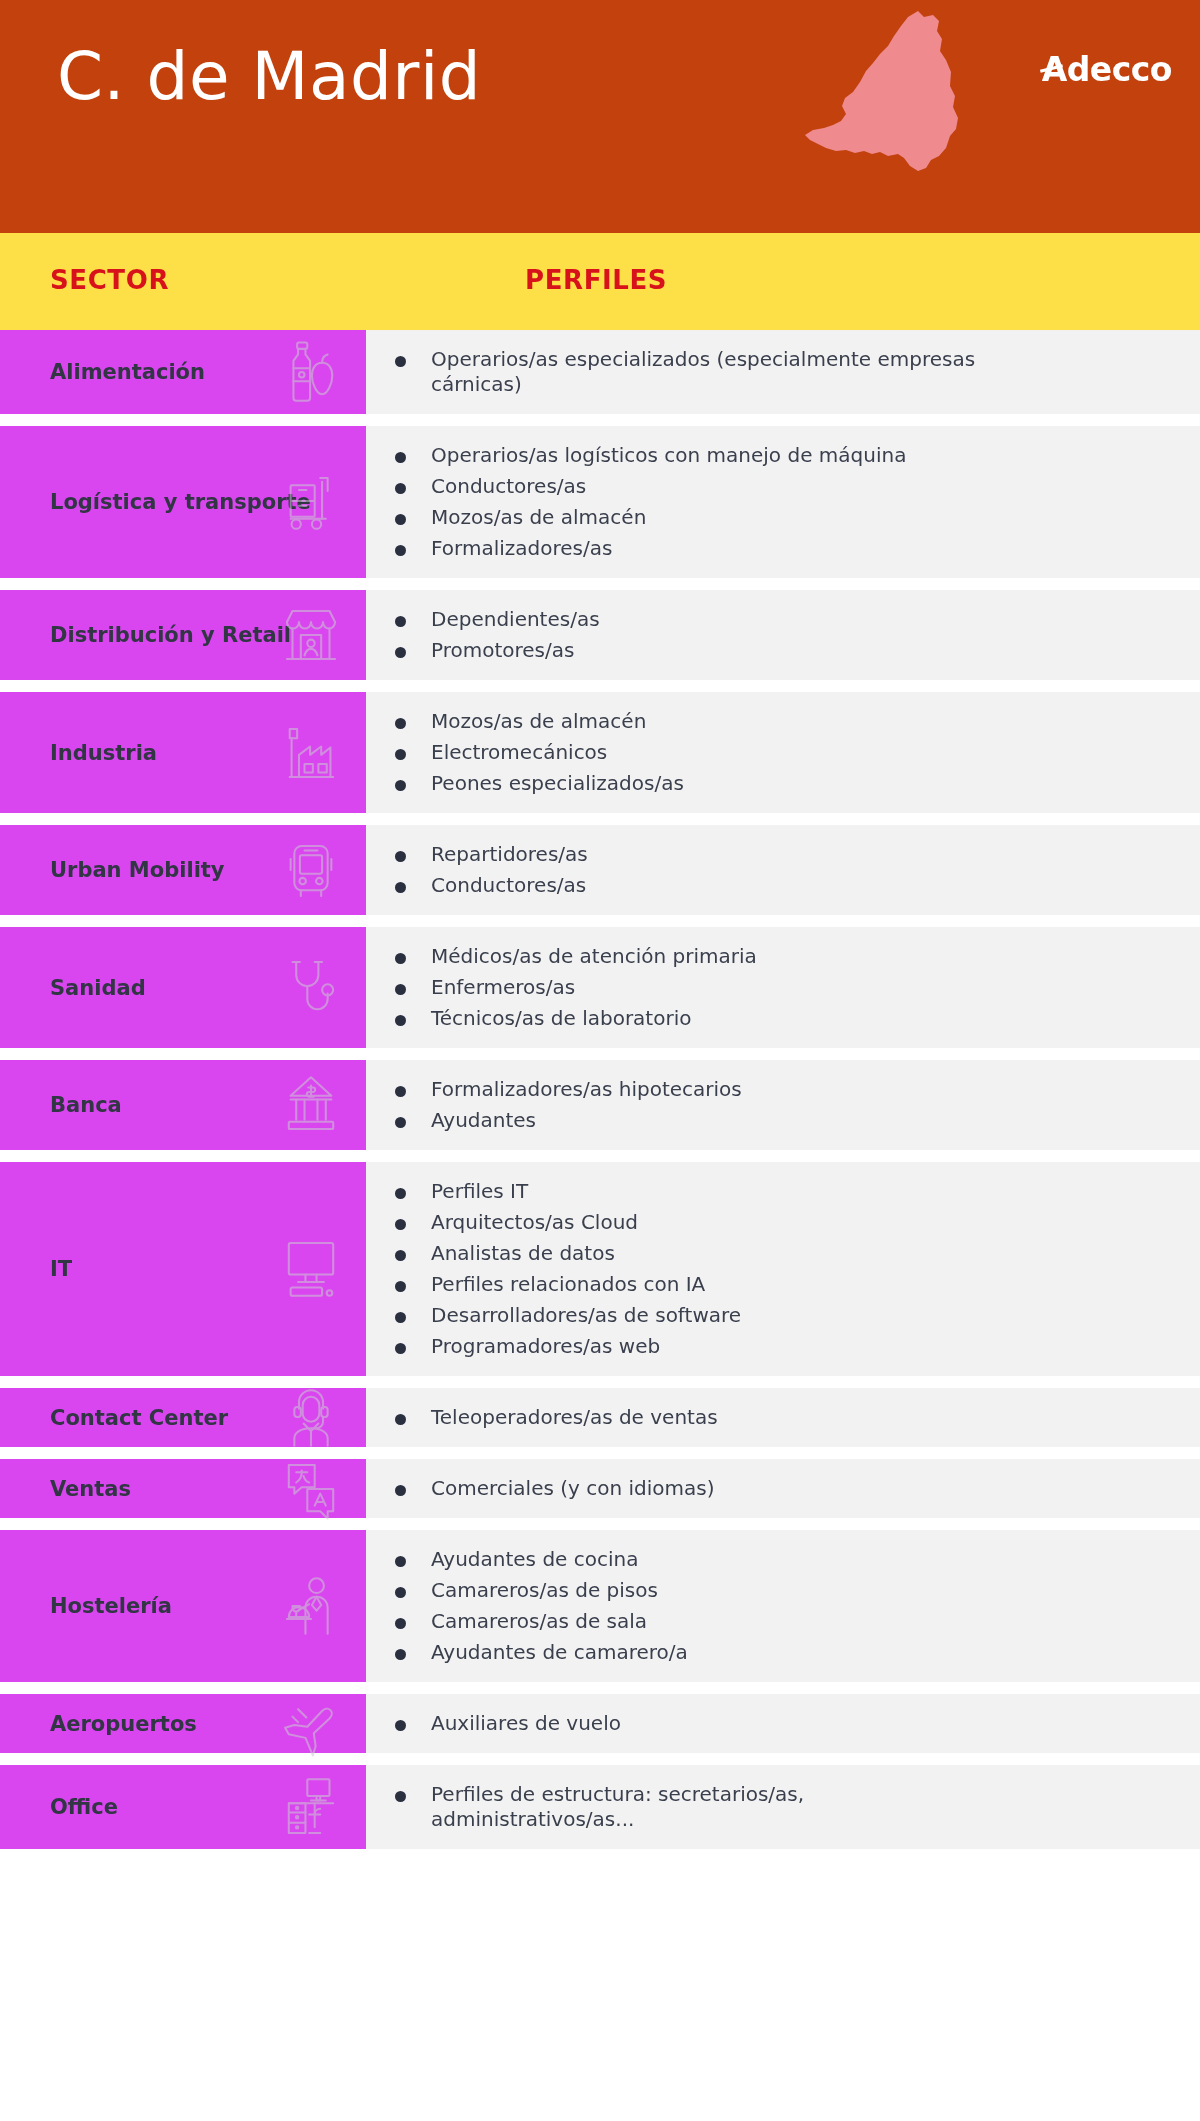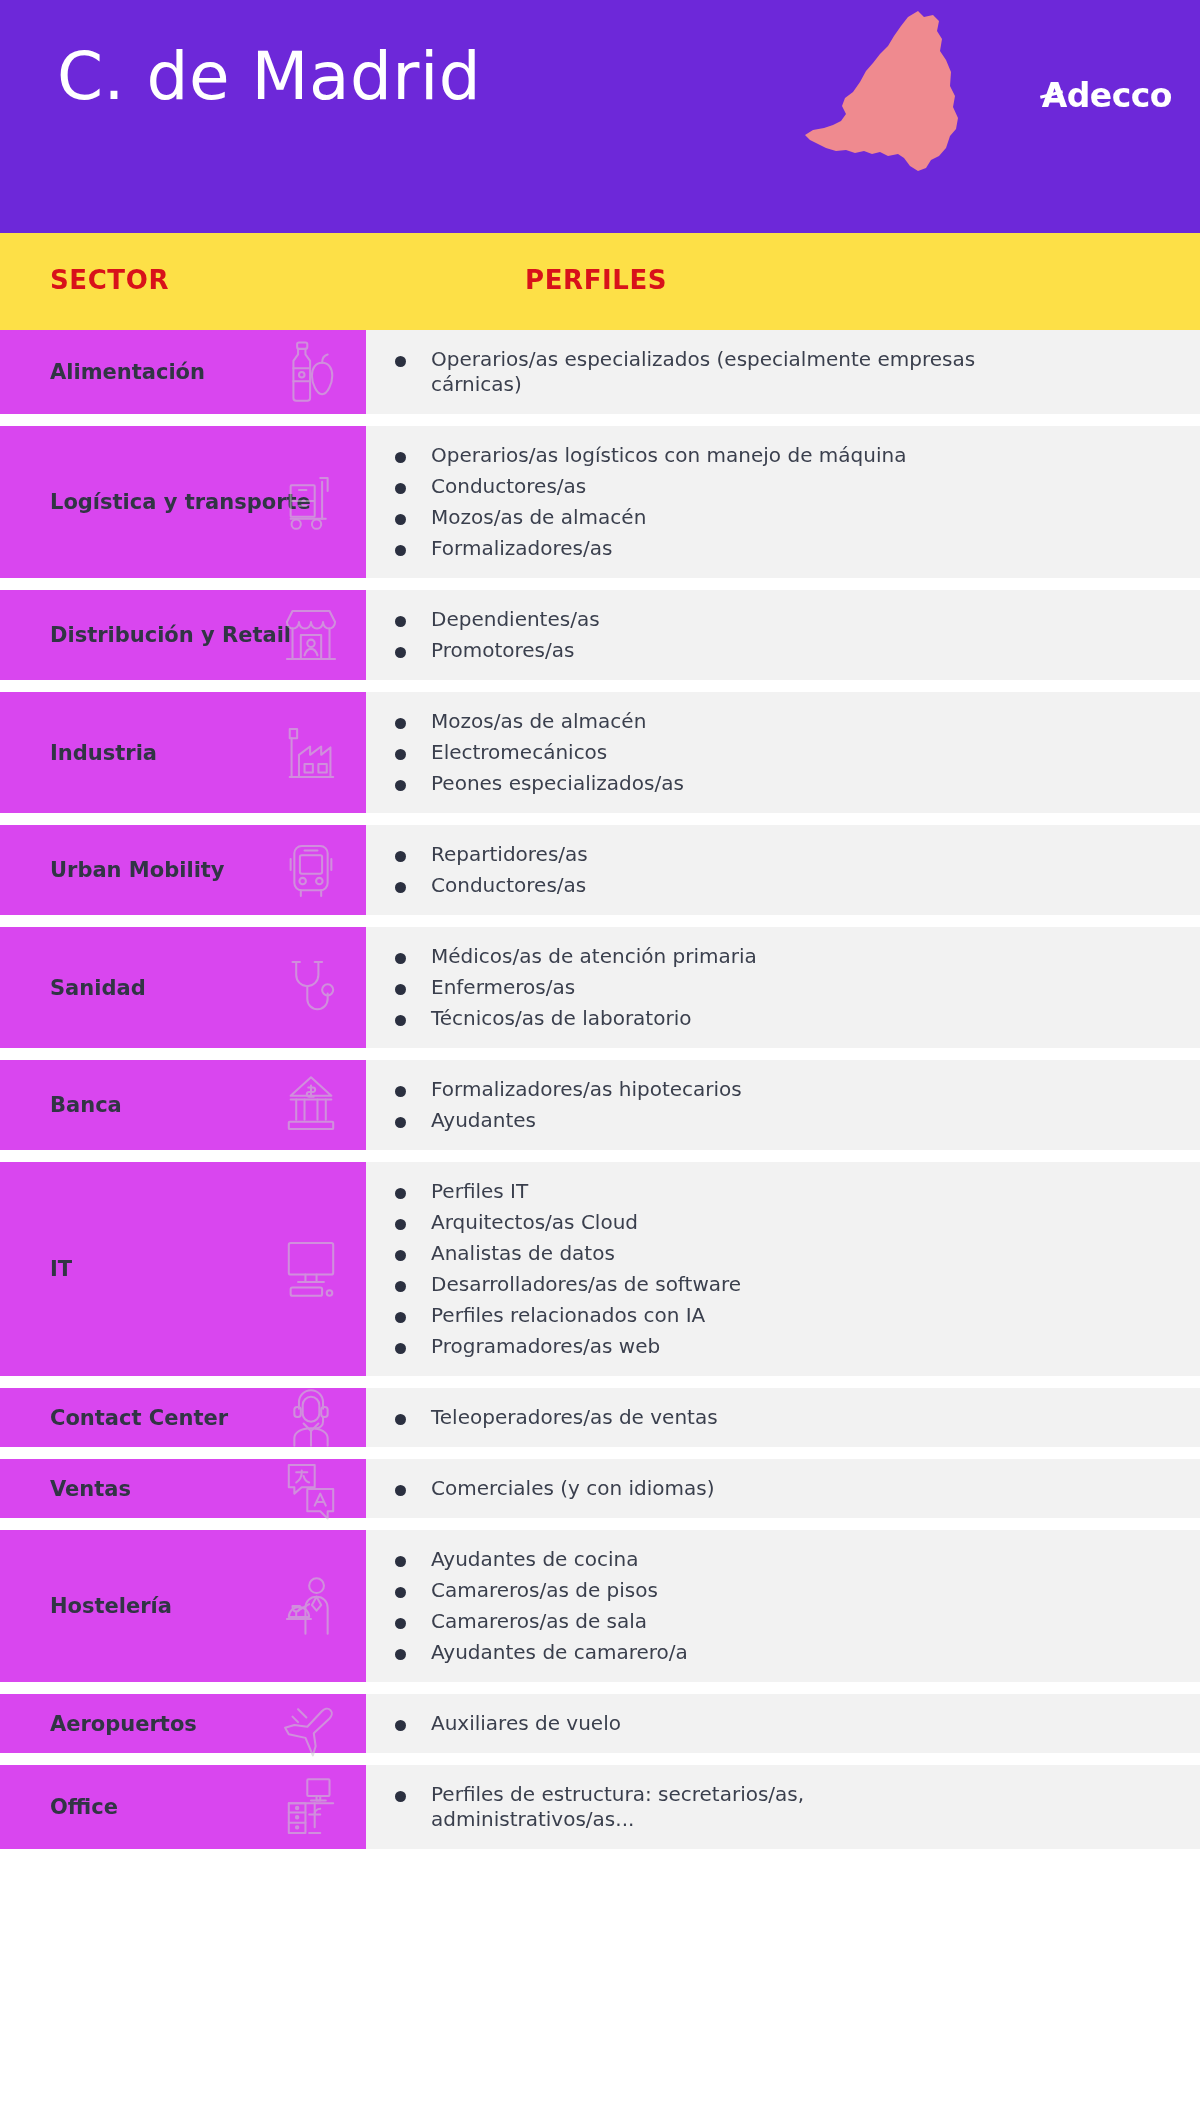--- a/index.html
+++ b/index.html
@@ -14,21 +14,21 @@
     height: 2121px;
     background: #ffffff;
     overflow: hidden;
   }
 
   
   .header {
     position: relative;
     width: 1200px;
     height: 233px;
-    background: #6d28d9;
+    background: #c2410c;
     overflow: hidden;
   }
   .header-title {
     position: absolute;
     left: 57px;
     top: 38px;
     font-size: 66px;
     line-height: 78px;
     font-weight: 400;
     letter-spacing: 0.5px;
@@ -39,21 +39,21 @@
   .map-shape {
     position: absolute;
     left: 800px;
     top: 8px;
     width: 190px;
     height: 170px;
   }
   .brand-logo {
     position: absolute;
     right: 28px;
-    top: 78px;
+    top: 52px;
     font-size: 33px;
     line-height: 36px;
     font-weight: 700;
     color: #ffffff;
     letter-spacing: -0.5px;
     font-family: "DejaVu Sans", sans-serif;
     white-space: nowrap;
   }
   .brand-logo .strike {
     position: absolute;
@@ -414,25 +414,25 @@
           <div class="profile-item">
             <span class="bullet"></span>
             <span class="profile-text">Arquitectos/as Cloud</span>
           </div>
           <div class="profile-item">
             <span class="bullet"></span>
             <span class="profile-text">Analistas de datos</span>
           </div>
           <div class="profile-item">
             <span class="bullet"></span>
+            <span class="profile-text">Perfiles relacionados con IA</span>
+          </div>
+          <div class="profile-item">
+            <span class="bullet"></span>
             <span class="profile-text">Desarrolladores/as de software</span>
-          </div>
-          <div class="profile-item">
-            <span class="bullet"></span>
-            <span class="profile-text">Perfiles relacionados con IA</span>
           </div>
           <div class="profile-item">
             <span class="bullet"></span>
             <span class="profile-text">Programadores/as web</span>
           </div>
         </div>
       </div>
       <div class="row">
         <div class="cell-sector">
           <div class="sector-label">Contact Center</div>

